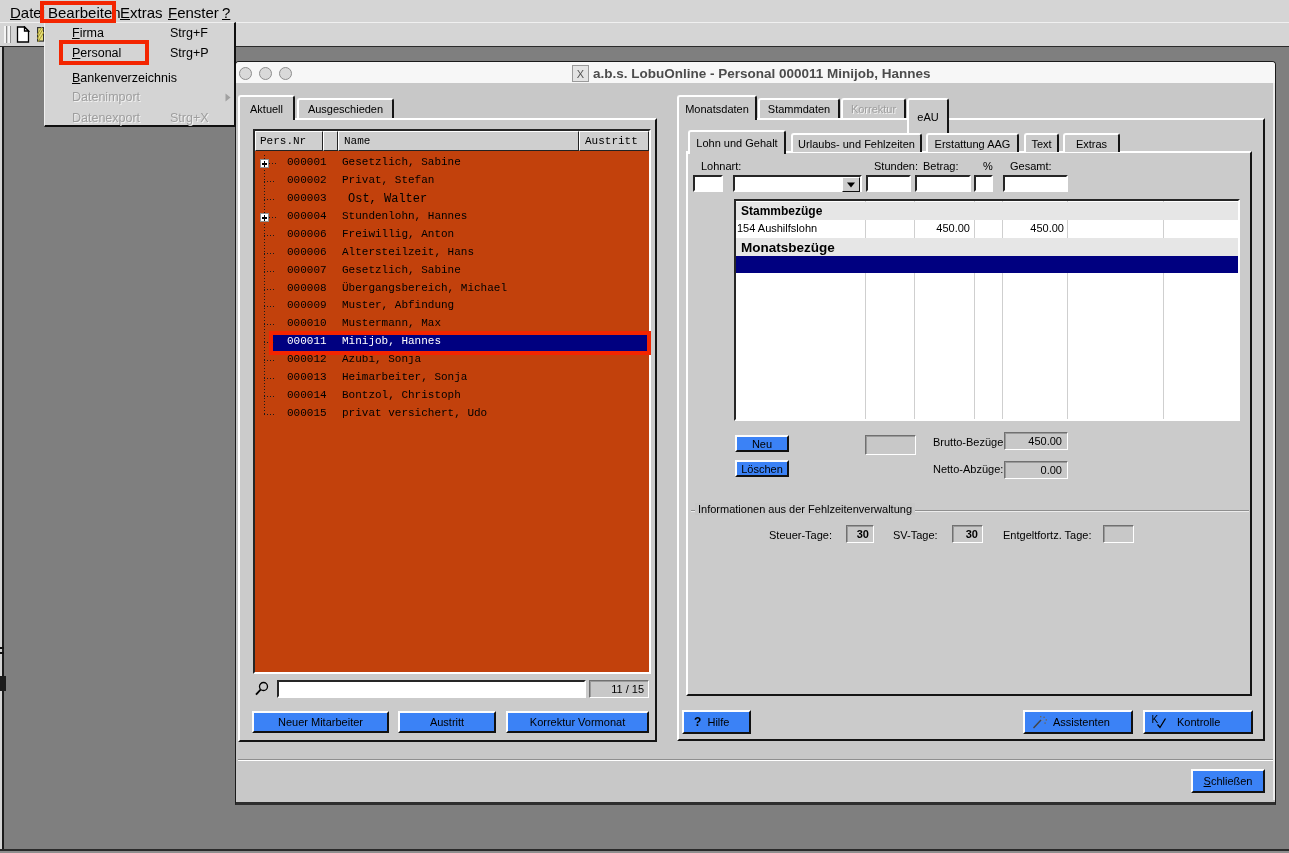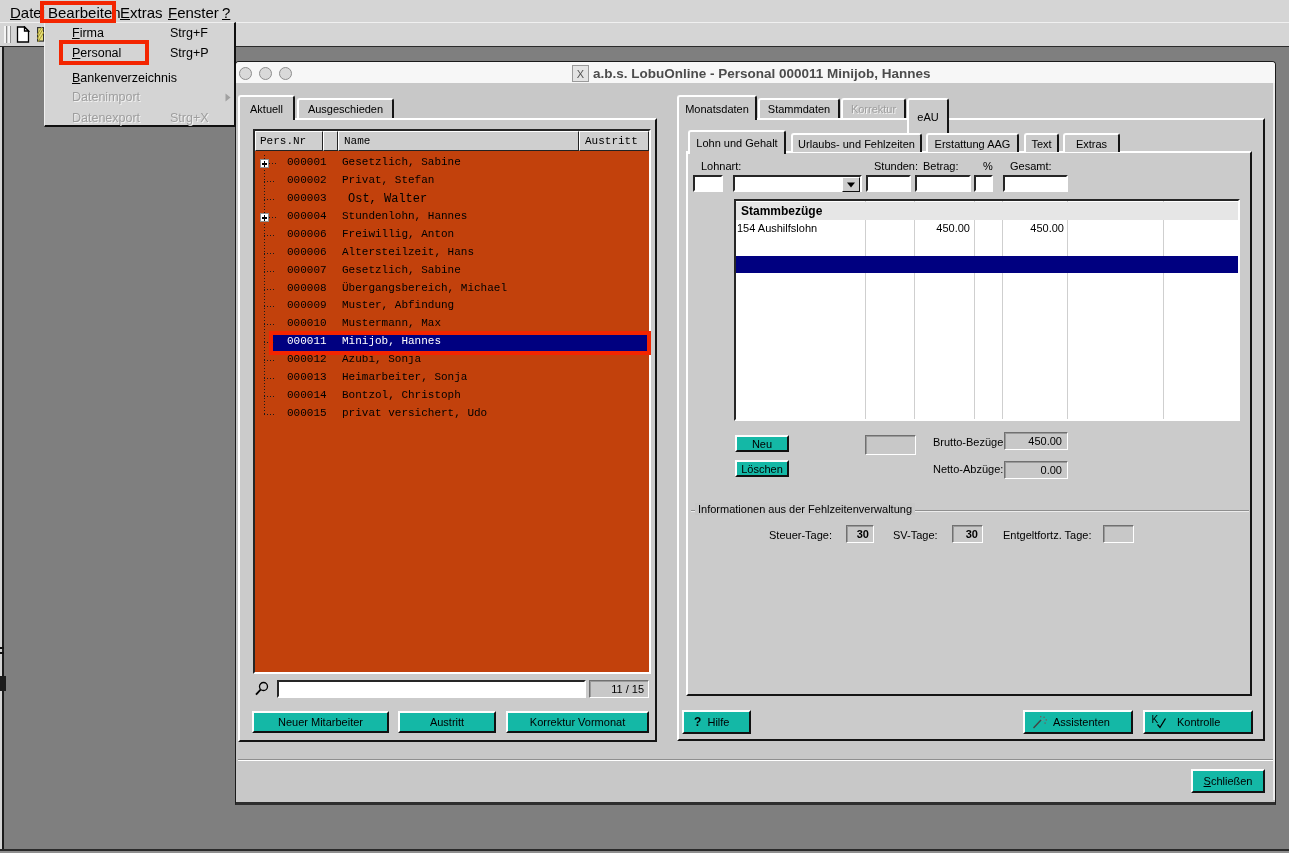--- a/index.html
+++ b/index.html
@@ -1,21 +1,21 @@
 <!DOCTYPE html>
 <html><head>
 <meta charset="utf-8">
 <style>
   html,body{margin:0;padding:0;}
   body{width:1289px;height:853px;position:relative;overflow:hidden;
        font-family:"Liberation Sans", sans-serif;background:#7f7f7f;}
   .abs{position:absolute;}
   .t13{font-size:11px;color:#000;padding-left:7px;}
   .raised{background:#cbcbcb;border:2px solid;border-color:#ffffff #141414 #141414 #ffffff;box-sizing:border-box;}
-  .btn{background:#14b8a6;border:2px solid;border-color:#fdfdfd #111111 #111111 #fdfdfd;box-sizing:border-box;
+  .btn{background:#3b82f6;border:2px solid;border-color:#fdfdfd #111111 #111111 #fdfdfd;box-sizing:border-box;
        display:flex;align-items:center;justify-content:center;font-size:11px;color:#000;white-space:nowrap;}
   .sunken{border:2px solid;border-color:#262626 #ffffff #ffffff #262626;box-sizing:border-box;}
   .sunkengray{background:#c8c8c8;border:1px solid;border-color:#707070 #ffffff #ffffff #707070;
        box-shadow:inset 1px 1px 0 #9a9a9a;}
   .tab{position:absolute;background:#cbcbcb;box-sizing:border-box;border:2px solid;
        border-color:#ffffff #141414 #141414 #ffffff;border-bottom:none;
        border-radius:3px 3px 0 0;font-size:11px;color:#000;white-space:nowrap;z-index:3;
        display:flex;align-items:center;justify-content:center;}
   .u{text-decoration:underline;}
   .navy{background:#000080;}
@@ -194,20 +194,21 @@
       <div class="abs" style="left:129px;top:0;width:1px;height:218px;background:#cfcfcf;"></div>
       <div class="abs" style="left:178px;top:0;width:1px;height:218px;background:#cfcfcf;"></div>
       <div class="abs" style="left:238px;top:0;width:1px;height:218px;background:#cfcfcf;"></div>
       <div class="abs" style="left:266px;top:0;width:1px;height:218px;background:#cfcfcf;"></div>
       <div class="abs" style="left:331px;top:0;width:1px;height:218px;background:#cfcfcf;"></div>
       <div class="abs" style="left:427px;top:0;width:1px;height:218px;background:#cfcfcf;"></div>
       <div class="abs" style="left:0;top:1px;width:558px;height:18px;background:#e6e6e6;font-size:12px;font-weight:bold;padding:2px 0 0 5px;box-sizing:border-box;">Stammbezüge</div>
       <div class="abs" style="left:1px;top:21px;font-size:11px;">154 Aushilfslohn</div>
       <div class="abs" style="left:178px;top:21px;width:56px;font-size:11px;text-align:right;">450.00</div>
       <div class="abs" style="left:266px;top:21px;width:62px;font-size:11px;text-align:right;">450.00</div>
+      <div class="abs" style="left:0;top:37px;width:502px;height:18px;background:#e6e6e6;font-size:13.5px;font-weight:bold;padding:2px 0 0 5px;box-sizing:border-box;">Monatsbezüge</div>
       <div class="abs navy" style="left:0;top:55px;width:502px;height:17px;"></div>
     </div>
   </div>
 
   <div class="btn abs" style="left:499px;top:373px;width:54px;height:17px;">Neu</div>
   <div class="btn abs" style="left:499px;top:398px;width:54px;height:17px;">Löschen</div>
   <div class="sunkengray abs" style="left:629px;top:373px;width:51px;height:20px;box-sizing:border-box;"></div>
   <div class="abs t13" style="left:690px;top:374px;">Brutto-Bezüge:</div>
   <div class="sunkengray abs" style="left:768px;top:370px;width:64px;height:18px;box-sizing:border-box;
        font-size:11px;display:flex;align-items:center;justify-content:flex-end;padding-right:5px;">450.00</div>

